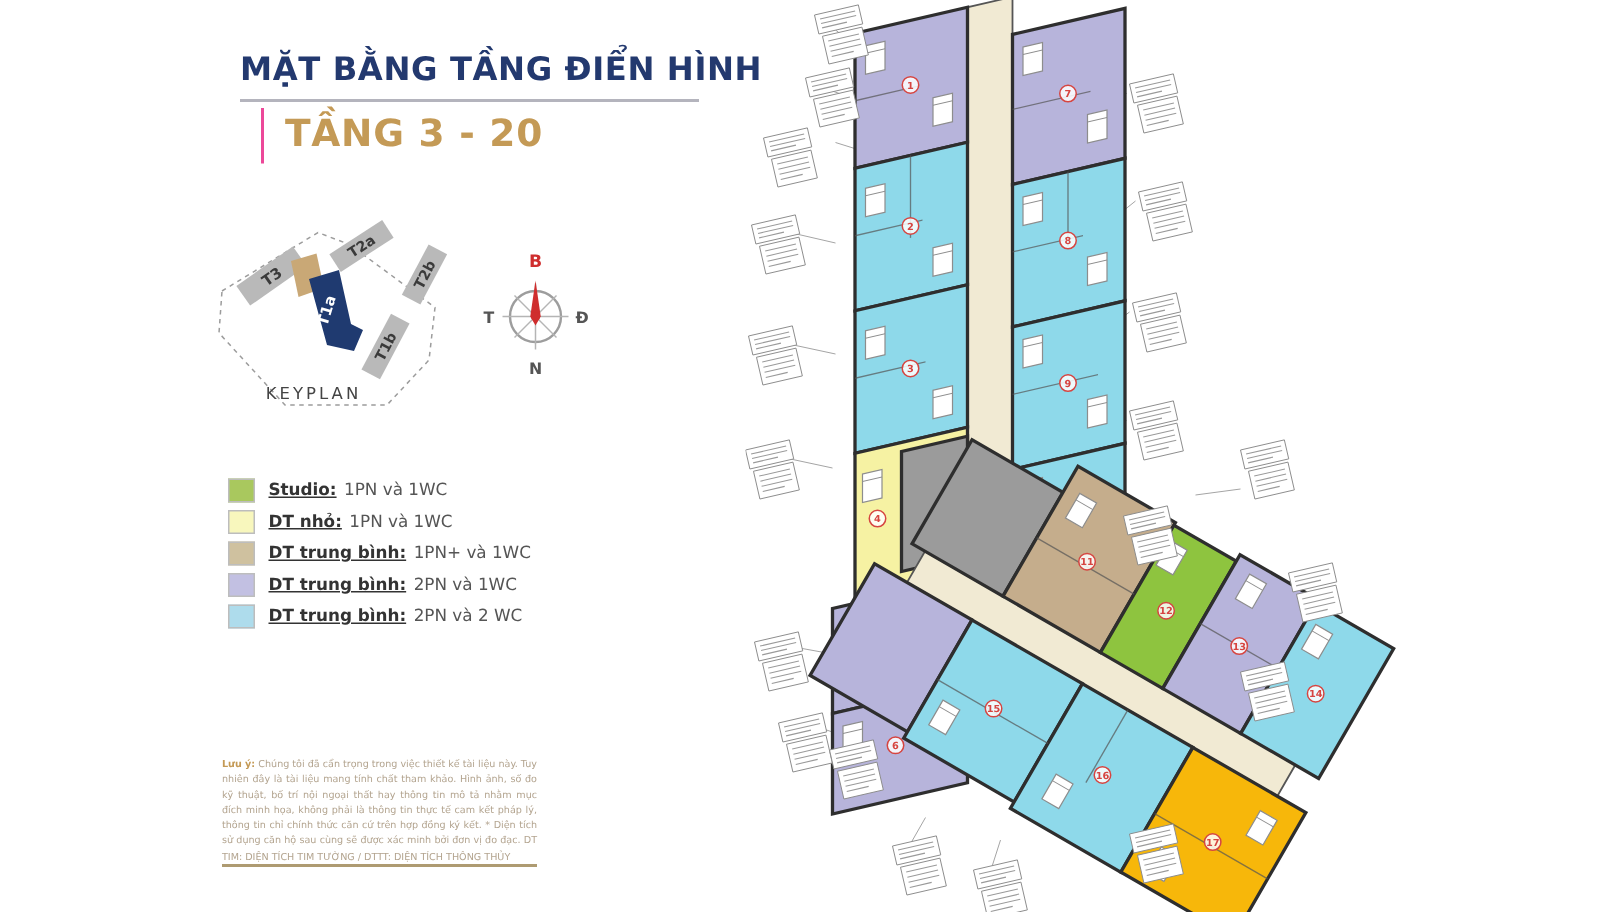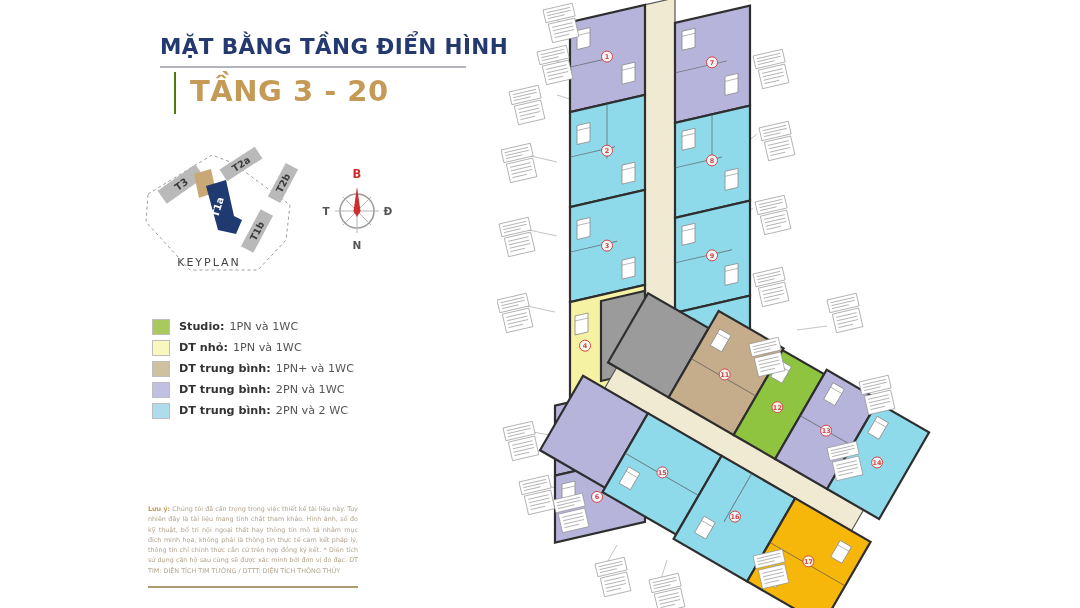--- a/index.html
+++ b/index.html
@@ -4,34 +4,34 @@
 <style>
   html,body{margin:0;padding:0;background:#fff;}
   #page{position:relative;width:1080px;height:608px;background:#fff;overflow:hidden;
         font-family:"DejaVu Sans","Liberation Sans",sans-serif;}
   
   #header{position:absolute;left:148px;top:34px;width:306px;margin-left:12px;}
   .title{font-size:21.5px;font-weight:bold;color:#23396f;letter-spacing:.4px;
          padding-bottom:7px;border-bottom:2px solid #b4b4bd;white-space:nowrap;}
   .header-row{display:flex;align-items:flex-start;margin-top:4px;}
   .block{font-size:26px;color:#9b9b9b;letter-spacing:1px;font-weight:400;padding-top:6px;}
-  .floors{font-size:29px;font-weight:bold;color:#c49a56;letter-spacing:.5px;
-          border-left:2px solid #4d7c0f;margin-left:14px;padding:2px 4px 6px 14px;}
+  .floors{font-size:25px;font-weight:bold;color:#c49a56;letter-spacing:.5px;
+          border-left:2px solid #ec4899;margin-left:14px;padding:2px 4px 6px 14px;}
   
   #keyplan{position:absolute;left:136px;top:142px;}
   #compass{position:absolute;left:318px;top:164px;}
   
   #legend{position:absolute;left:152px;top:319px;}
   .lg-row{display:flex;align-items:center;margin-bottom:6px;height:15px;}
   .lg-swatch{width:16px;height:14px;border:1px solid #bdbdbd;margin-right:9px;flex:none;}
-  .lg-label{font-size:11.2px;font-weight:bold;color:#333;margin-right:5px;white-space:nowrap;}
+  .lg-label{font-size:11.2px;font-weight:bold;color:#333;margin-right:5px;white-space:nowrap;text-decoration:underline;}
   .lg-value{font-size:11.2px;color:#555;white-space:nowrap;}
   
   #note{position:absolute;left:148px;top:504px;width:210px;border-bottom:2px solid #ae9b72;
-        padding-bottom:10px;}
+        padding-bottom:0;}
   #note p{margin:0;font-size:6.4px;line-height:1.6;color:#b3a48f;text-align:justify;}
   #note b{color:#c49a56;}
   
   #plan{position:absolute;left:497px;top:0;}
   text{stroke:none;}
 </style>
 </head>
 <body>
 
 <div id="page">

